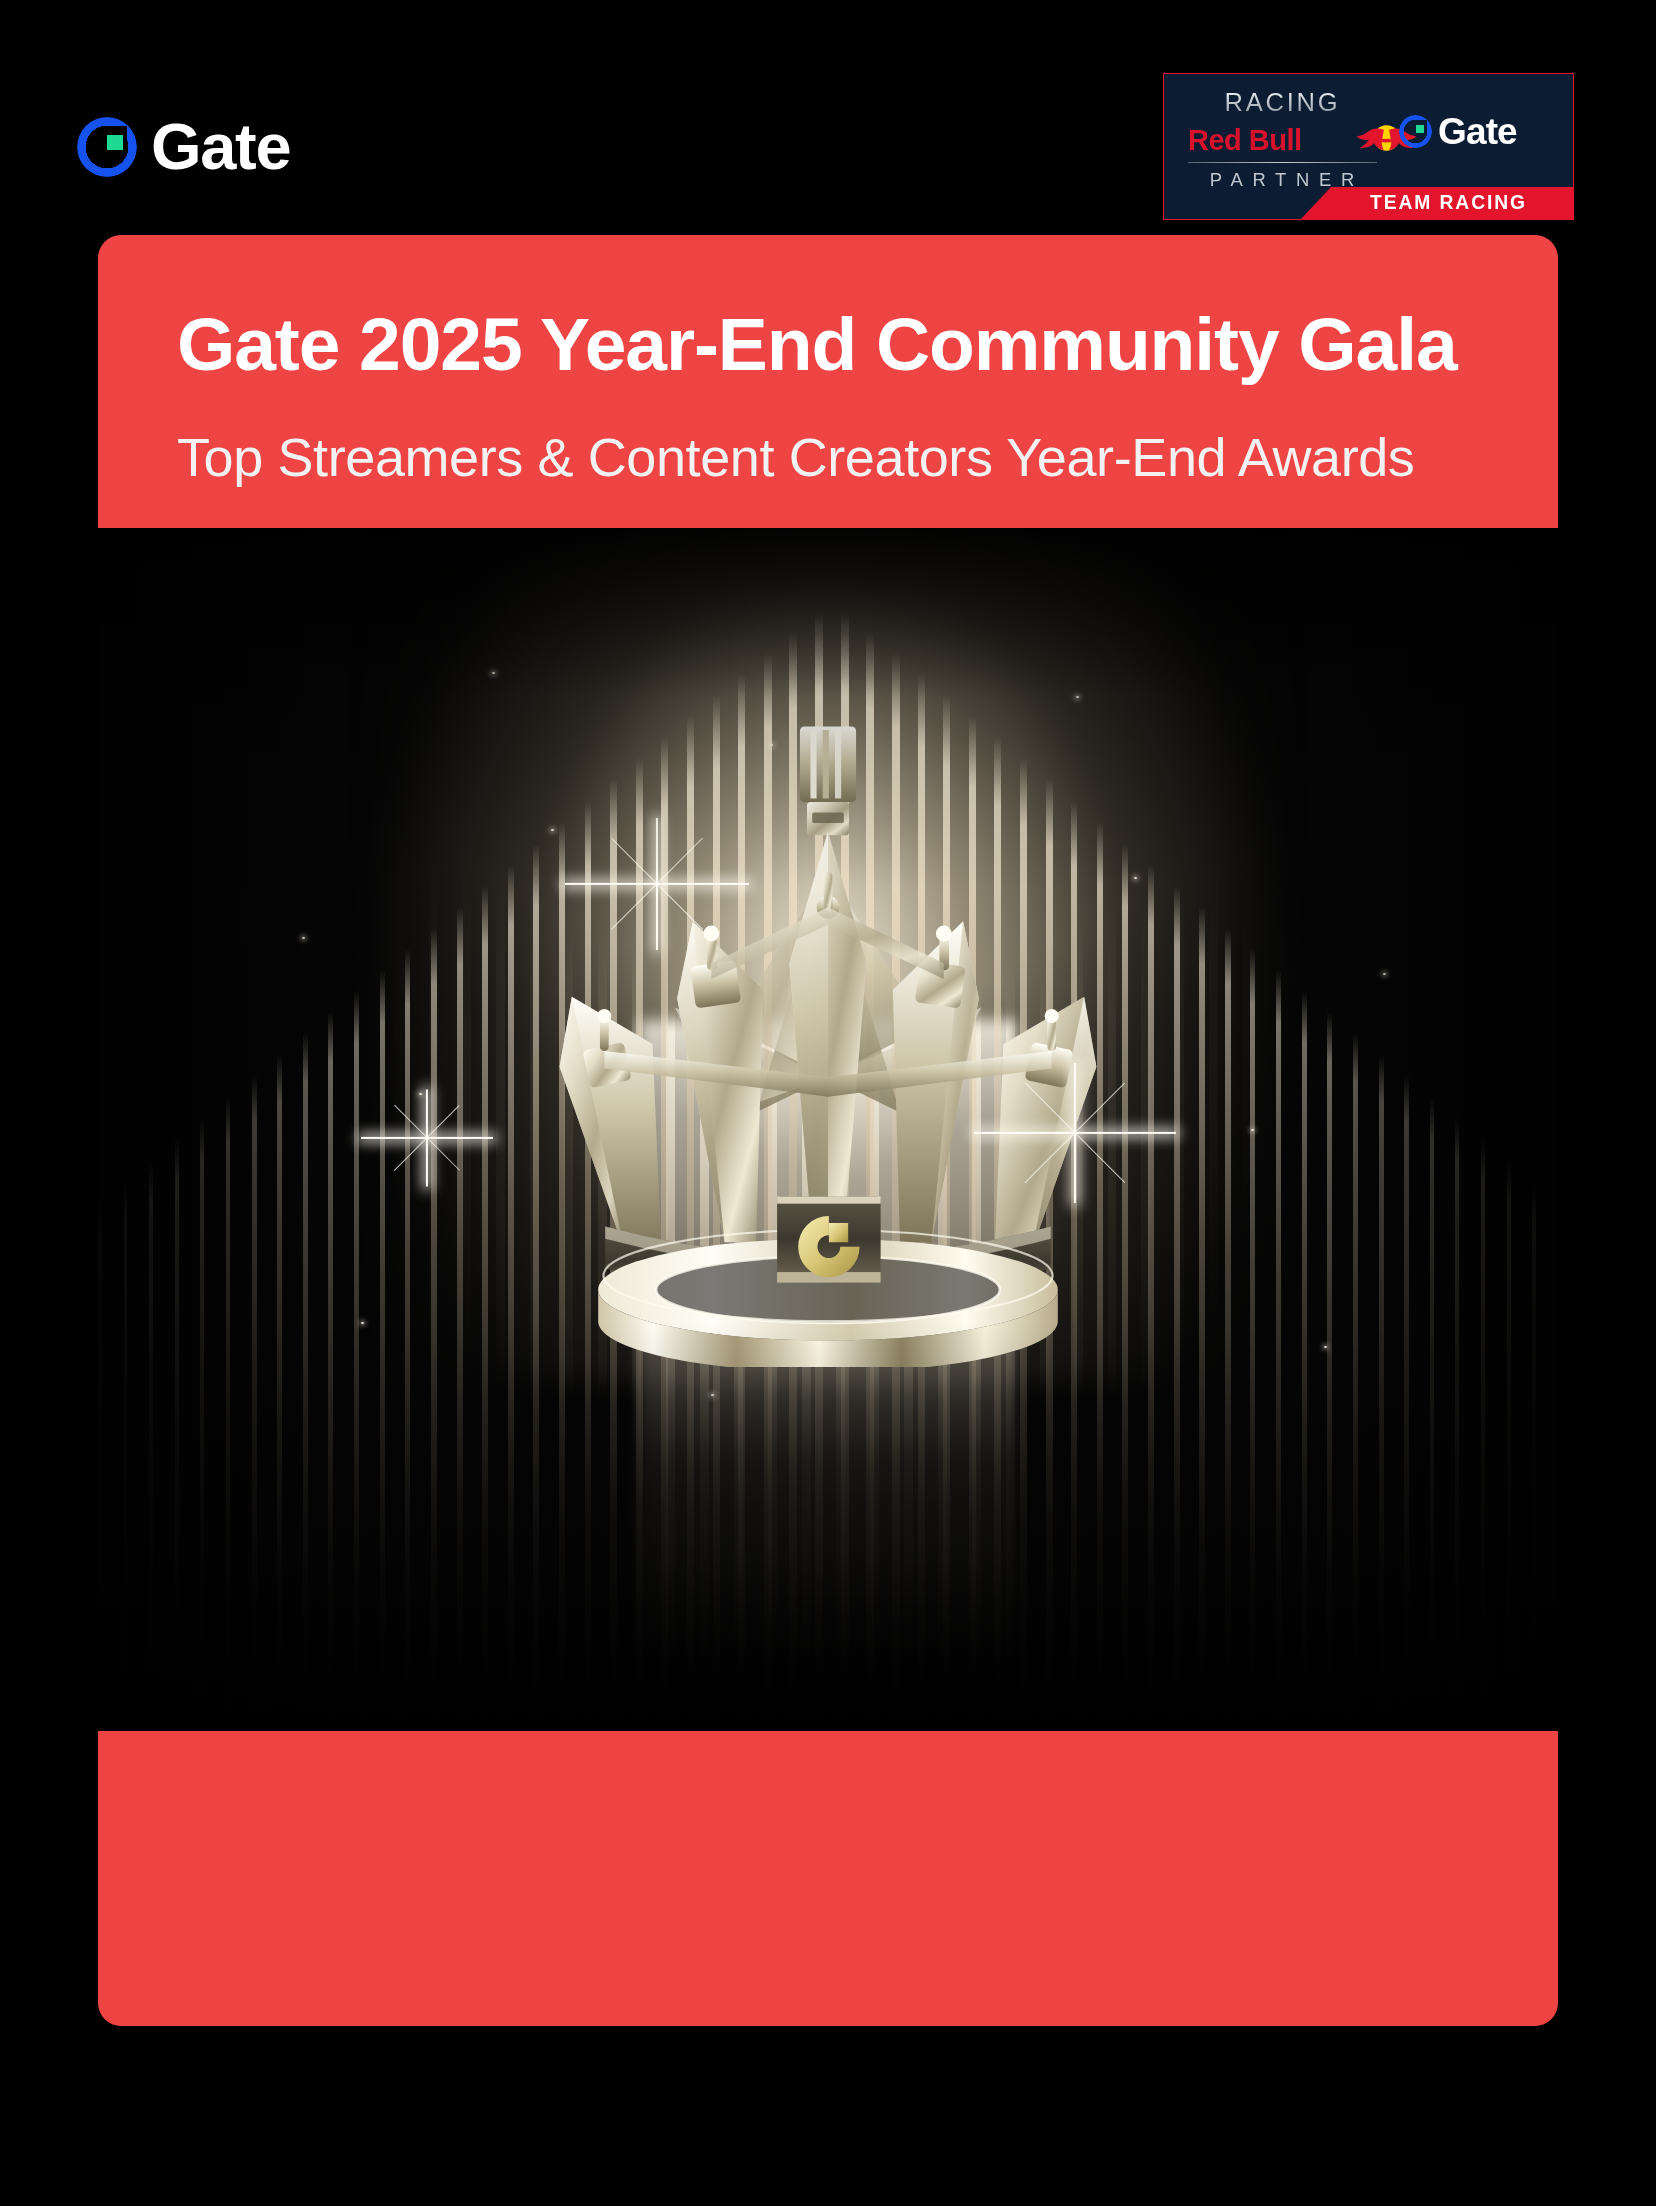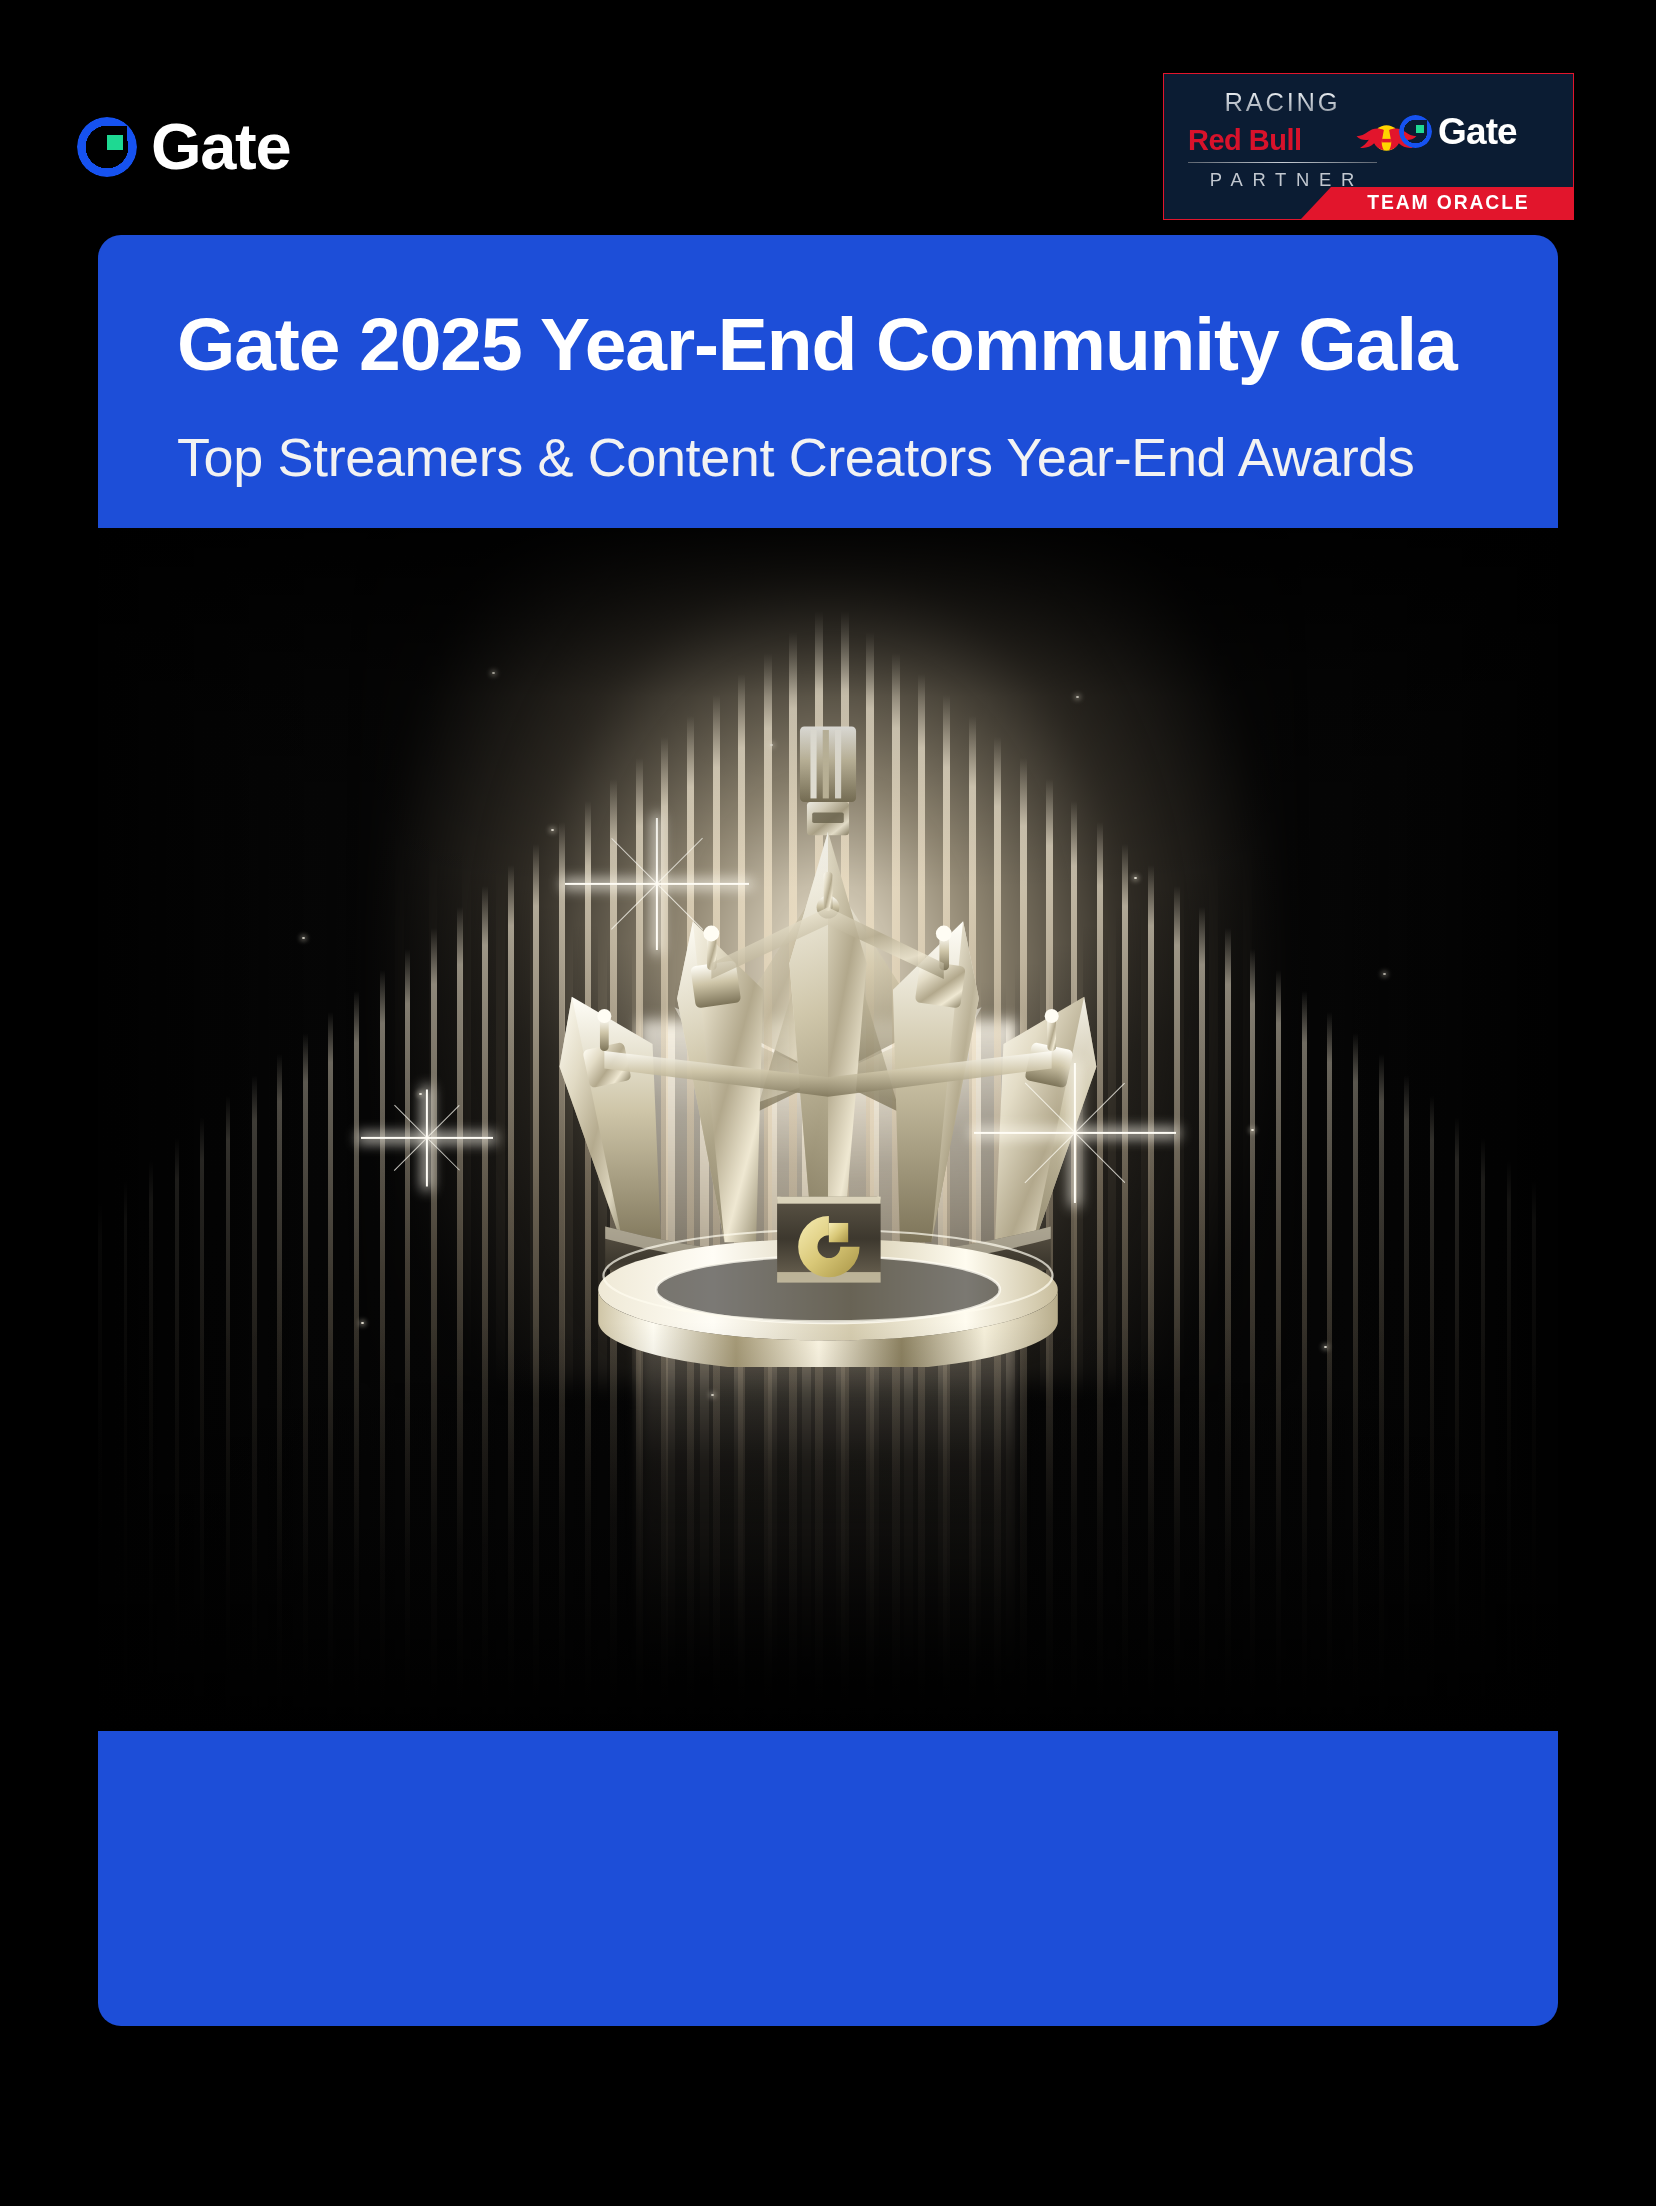--- a/index.html
+++ b/index.html
@@ -182,21 +182,21 @@
     line-height: 1;
   }
 
   
   .card {
     position: absolute;
     left: 98px;
     top: 235px;
     width: 1460px;
     min-height: 1791px;
-    background: #1d4ed8;
+    background: #ef4444;
     border-radius: 23px;
     overflow: hidden;
   }
   .card-text {
     padding: 65px 79px 0 79px;
   }
   .card-title {
     font-size: 75px;
     font-weight: 700;
     color: #ffffff;
@@ -366,21 +366,21 @@
       <div class="pb-right">
         <span class="gate-mark">
           <span class="ring"></span>
           <span class="notch"></span>
           <span class="sq"></span>
         </span>
         <span class="pb-gate-word">Gate</span>
       </div>
 
       <div class="pb-ribbon">
-        <span>TEAM ORACLE</span>
+        <span>TEAM RACING</span>
       </div>
     </div>
   </div>
 
   <div class="card">
 
     <div class="card-text">
       <h1 class="card-title">Gate 2025 Year-End Community Gala</h1>
       <h2 class="card-subtitle">Top Streamers &amp; Content Creators Year-End Awards</h2>
     </div>

